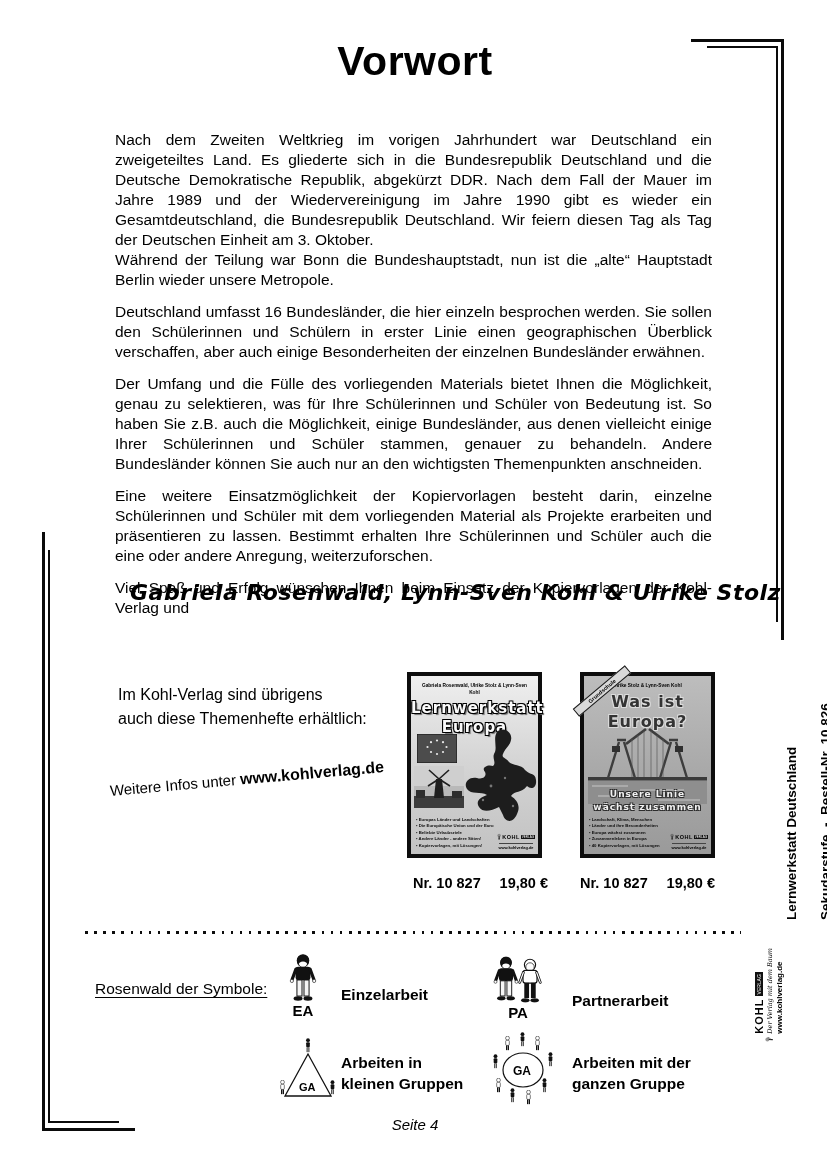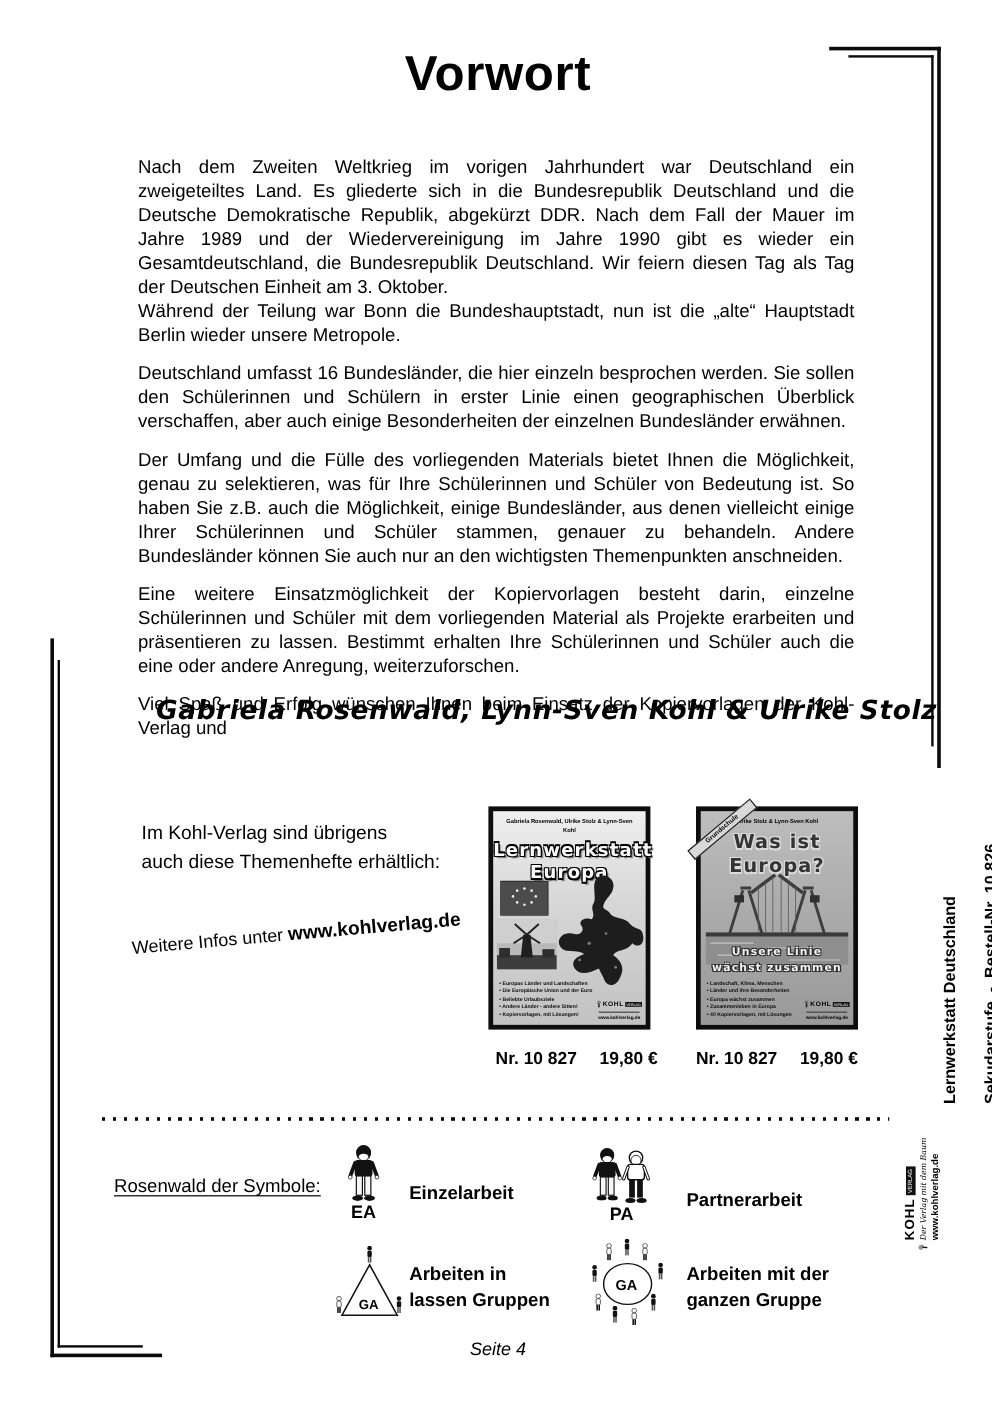--- a/index.html
+++ b/index.html
@@ -311,21 +311,21 @@
 
   <svg class="icon-abs" style="left:278px; top:1038px;" width="60" height="64" viewBox="0 0 60 64">
     <polygon points="30,16 7,58 53,58" fill="none" stroke="#111" stroke-width="1.3"></polygon>
     <use href="#minifig-dark" x="25.5" y="0" width="9" height="15"></use>
     <use href="#minifig-light" x="0" y="42" width="9" height="15"></use>
     <use href="#minifig-dark" x="50" y="42" width="9" height="15"></use>
     <text x="21" y="53" font-size="11" font-weight="bold" font-family="Liberation Sans, sans-serif">GA</text>
   </svg>
   <div class="sym-label" style="left:341px; top:1052px;">
     <span>Arbeiten in</span><br>
-    <span>lassen Gruppen</span>
+    <span>kleinen Gruppen</span>
   </div>
 
   <svg class="icon-abs" style="left:490px; top:1030px;" width="66" height="76" viewBox="0 0 66 76">
     <ellipse cx="33" cy="40" rx="20" ry="17" fill="none" stroke="#111" stroke-width="1.2"></ellipse>
     <use href="#minifig-light" x="13" y="6" width="9" height="15"></use>
     <use href="#minifig-dark" x="28" y="2" width="9" height="15"></use>
     <use href="#minifig-light" x="43" y="6" width="9" height="15"></use>
     <use href="#minifig-dark" x="1" y="24" width="9" height="15"></use>
     <use href="#minifig-dark" x="56" y="22" width="9" height="15"></use>
     <use href="#minifig-light" x="4" y="48" width="9" height="15"></use>

